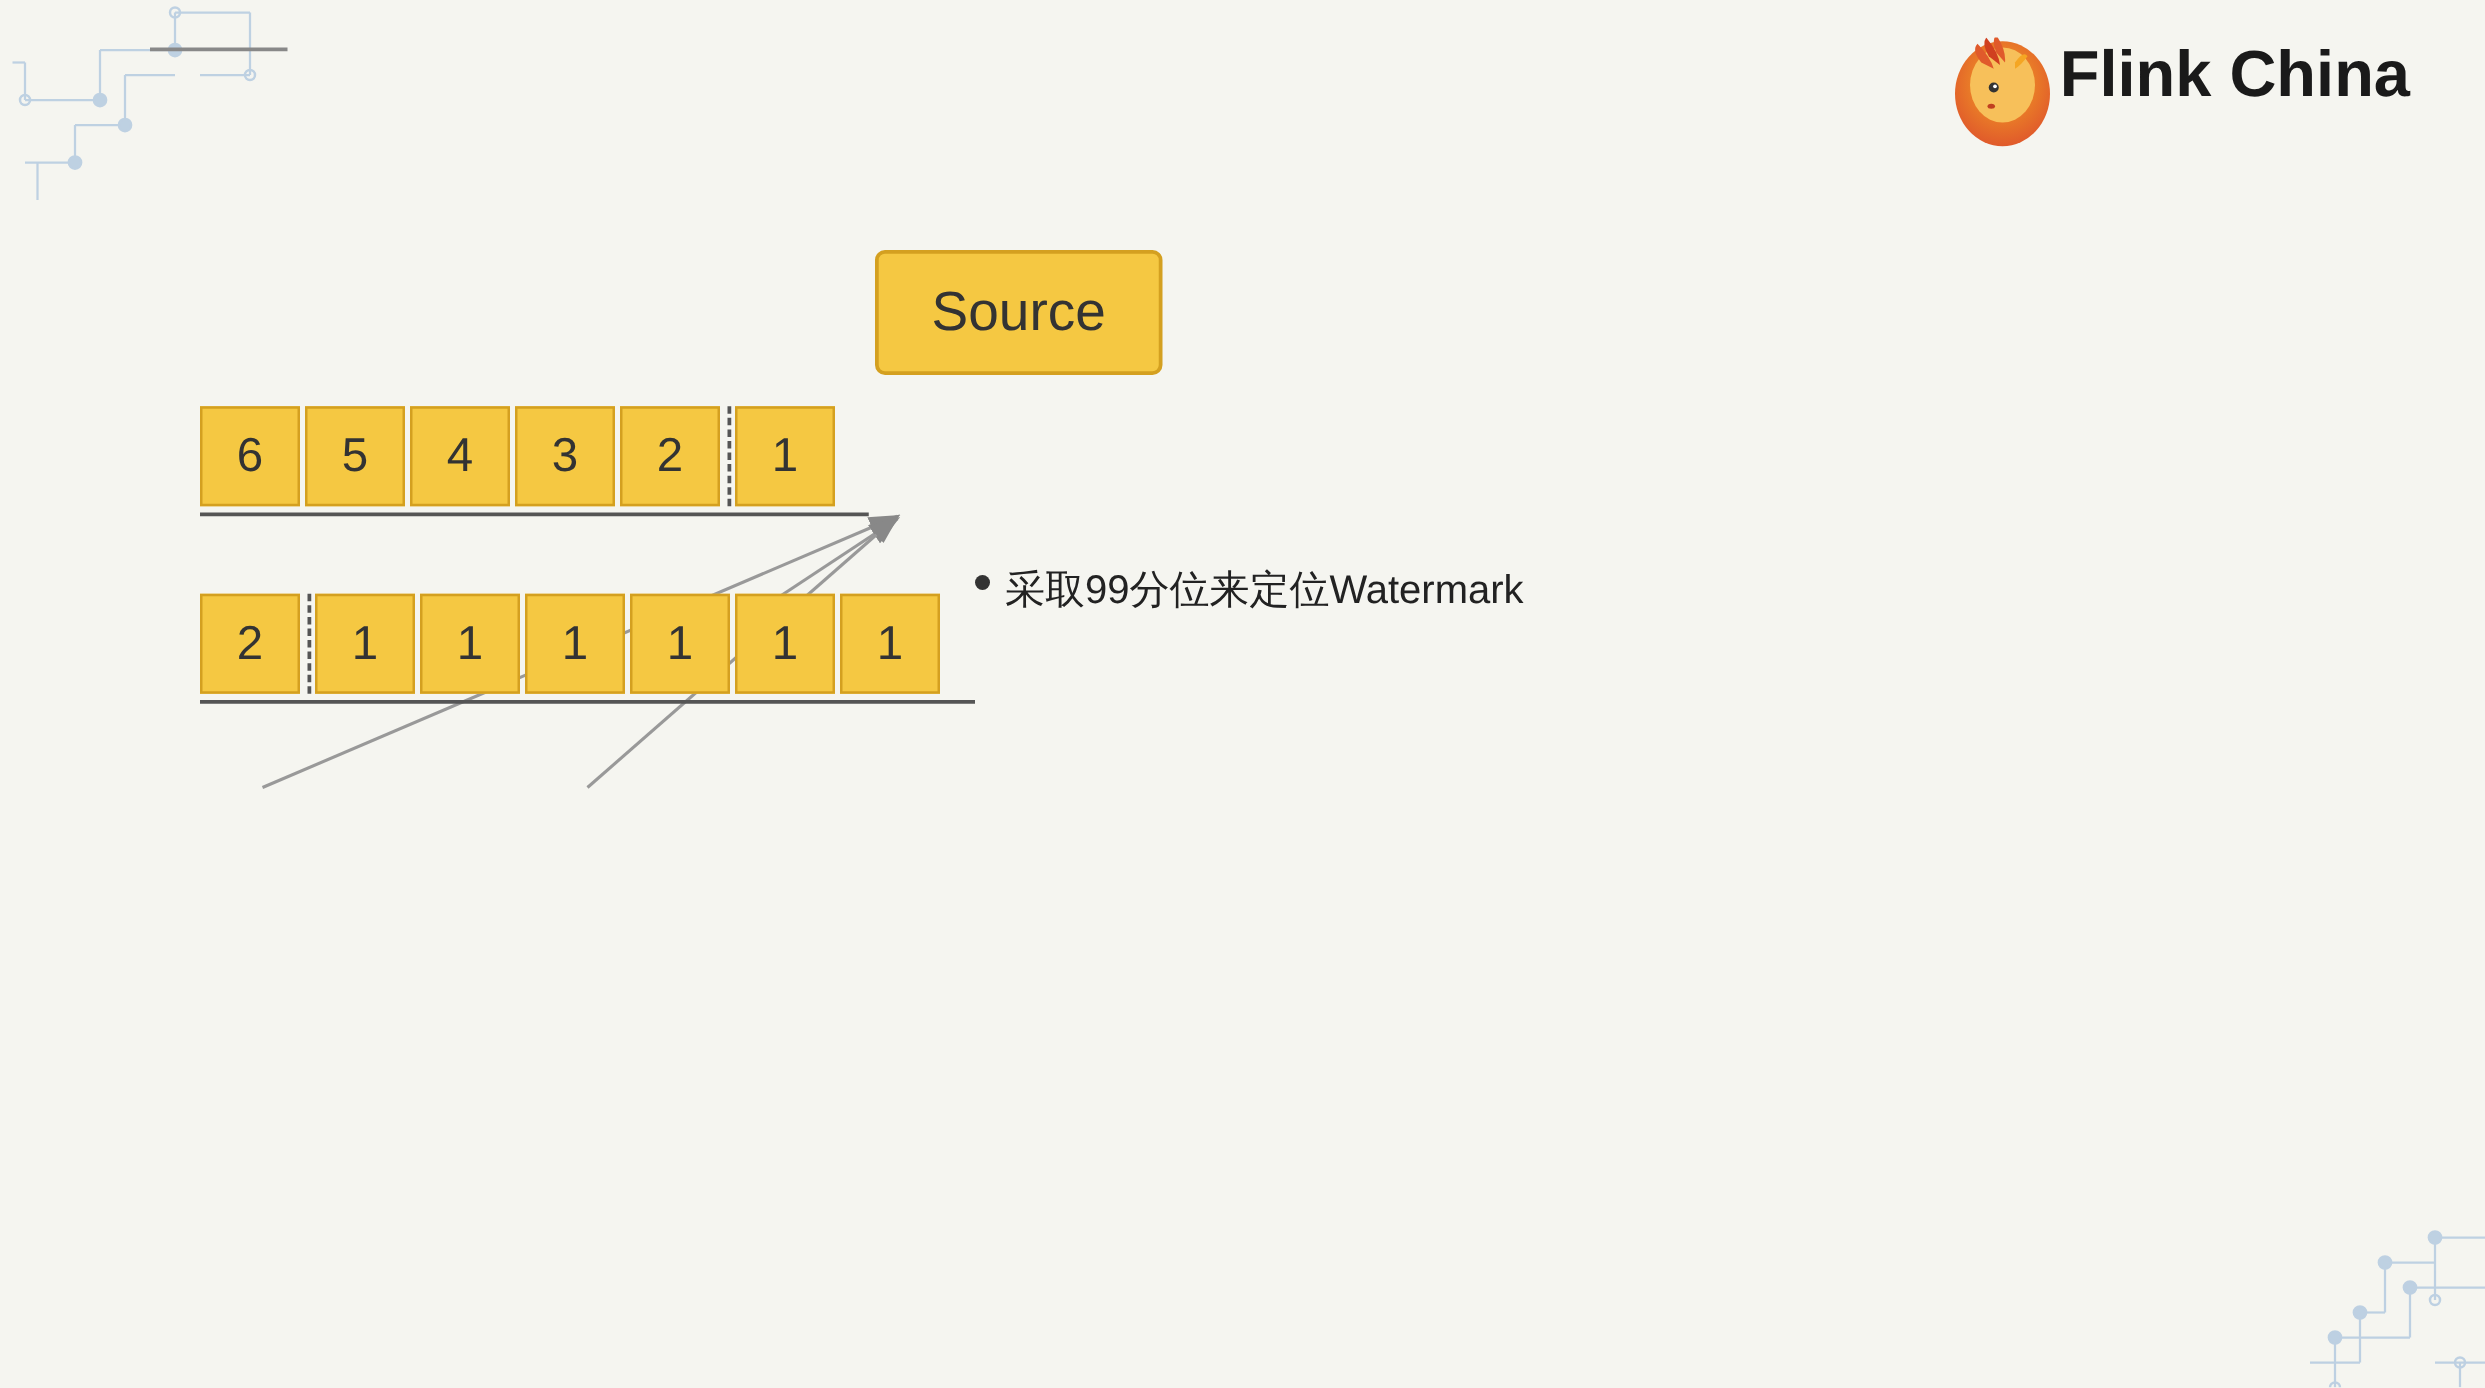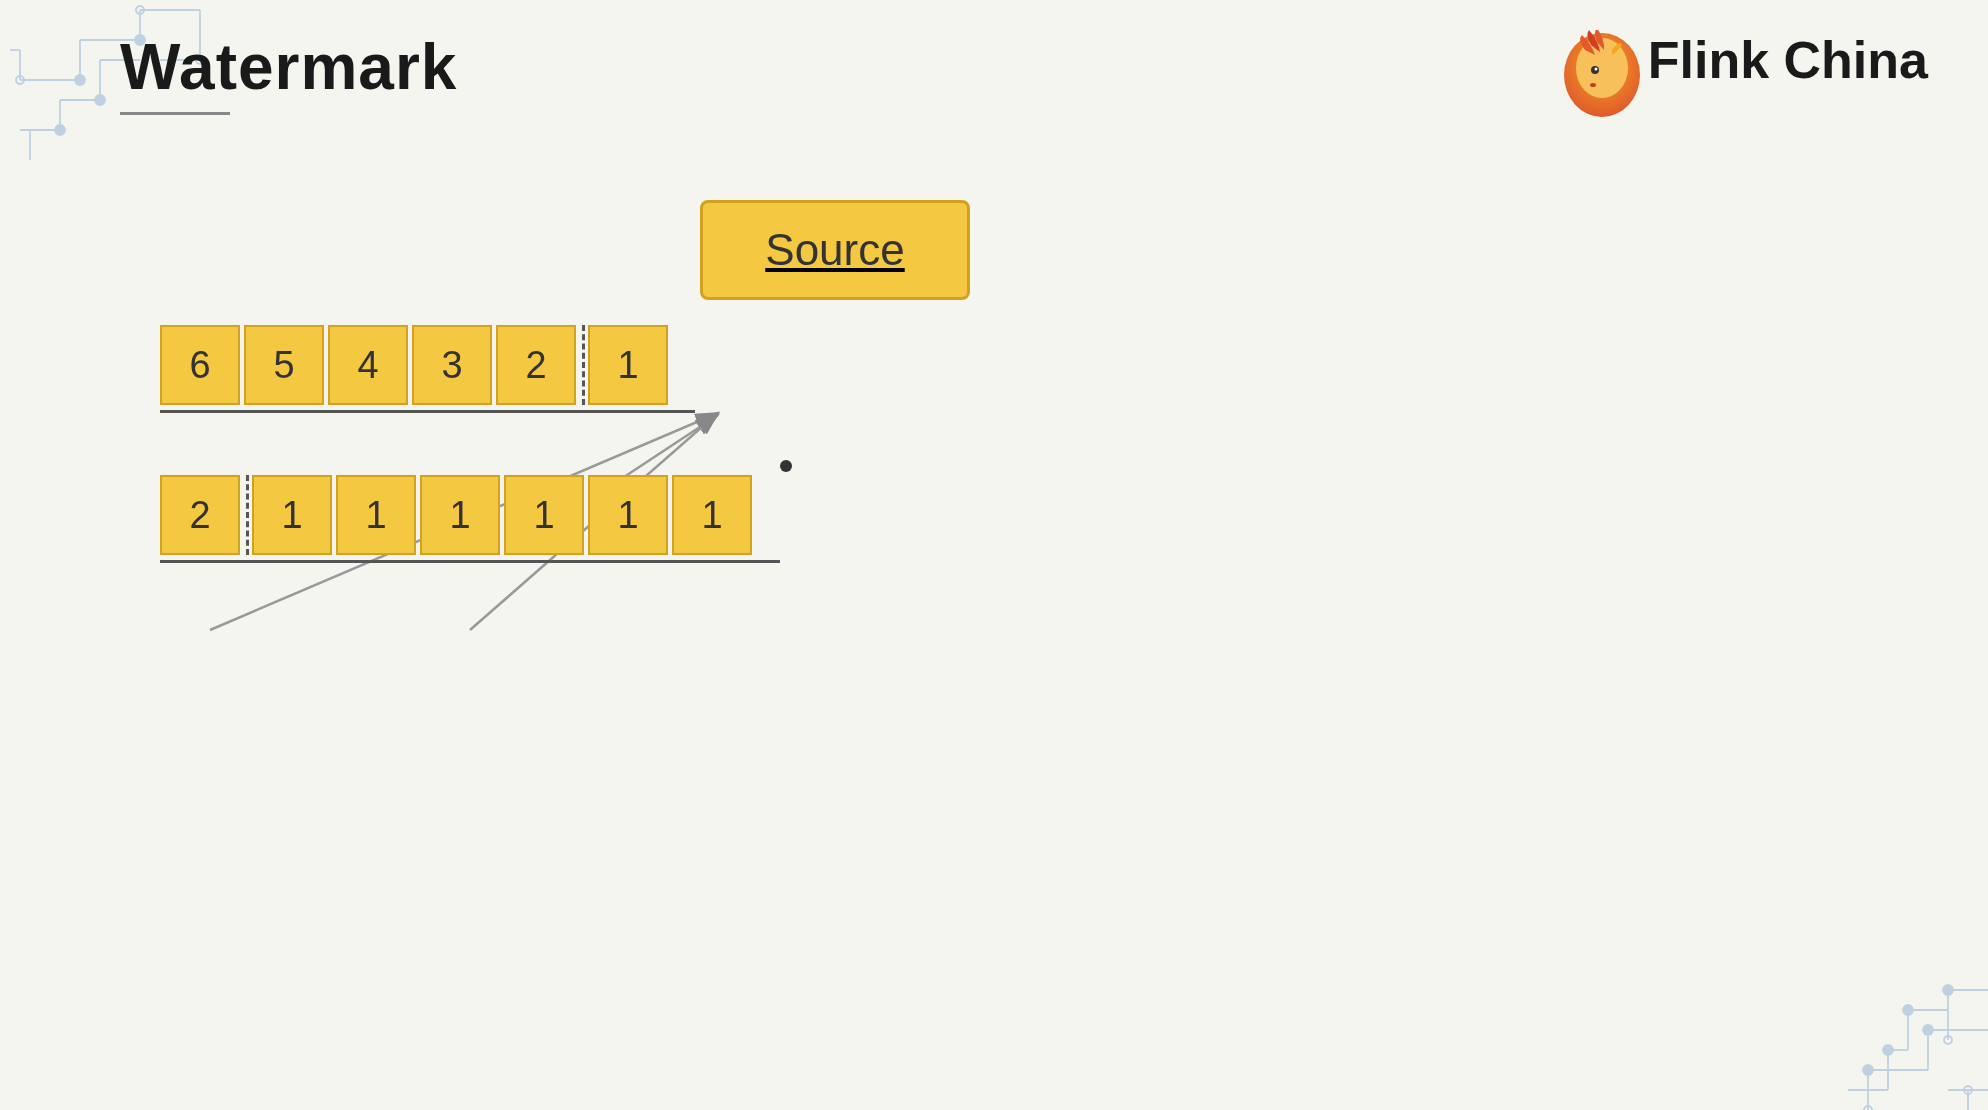--- a/index.html
+++ b/index.html
@@ -86,29 +86,28 @@
       left: 80px;
       right: 80px;
       bottom: 100px;
     }
 
     
     .source-box {
       position: absolute;
       top: 20px;
       left: 620px;
-      width: 270px;
+      width: 230px;
       height: 100px;
       background: #f5c842;
       border: 3px solid #d4a020;
       border-radius: 8px;
       display: flex;
       align-items: center;
       justify-content: center;
-      text-decoration: underline;
     }
 
     .source-label {
       font-size: 44px;
       color: #333;
       font-weight: 400;
     }
 
     .seq-box {
       width: 80px;
@@ -216,21 +215,20 @@
     <circle cx="200" cy="180" r="5" fill="#5b8fc9"></circle>
     <circle cx="180" cy="220" r="5" fill="#5b8fc9"></circle>
     <circle cx="240" cy="210" r="4" fill="none" stroke="#5b8fc9" stroke-width="2"></circle>
     <circle cx="160" cy="280" r="4" fill="none" stroke="#5b8fc9" stroke-width="2"></circle>
     <circle cx="260" cy="260" r="4" fill="none" stroke="#5b8fc9" stroke-width="2"></circle>
   </g>
 </svg>
 
 <div class="header">
   <div class="title-area">
-    <h1 class="page-title">Watermark</h1>
     <div class="title-underline"></div>
   </div>
   <div class="logo-area">
 
     <svg class="logo-icon" viewBox="0 0 90 90">
       <defs>
         <radialGradient id="horseGrad" cx="50%" cy="40%" r="60%">
           <stop offset="0%" stop-color="#f5a623"></stop>
           <stop offset="100%" stop-color="#e05a2b"></stop>
         </radialGradient>
@@ -302,16 +300,17 @@
       <div class="seq-box">1</div>
       <div class="seq-box">1</div>
     </div>
     
     <div style="height:3px; background:#555; width:620px; margin-top:5px;"></div>
   </div>
 
   <ul class="bullet-list">
     <li>
       <span class="bullet-dot"></span>
+      <span>采取99分位来定位Watermark</span>
     </li>
   </ul>
 
 </div>
 
 </body></html>

